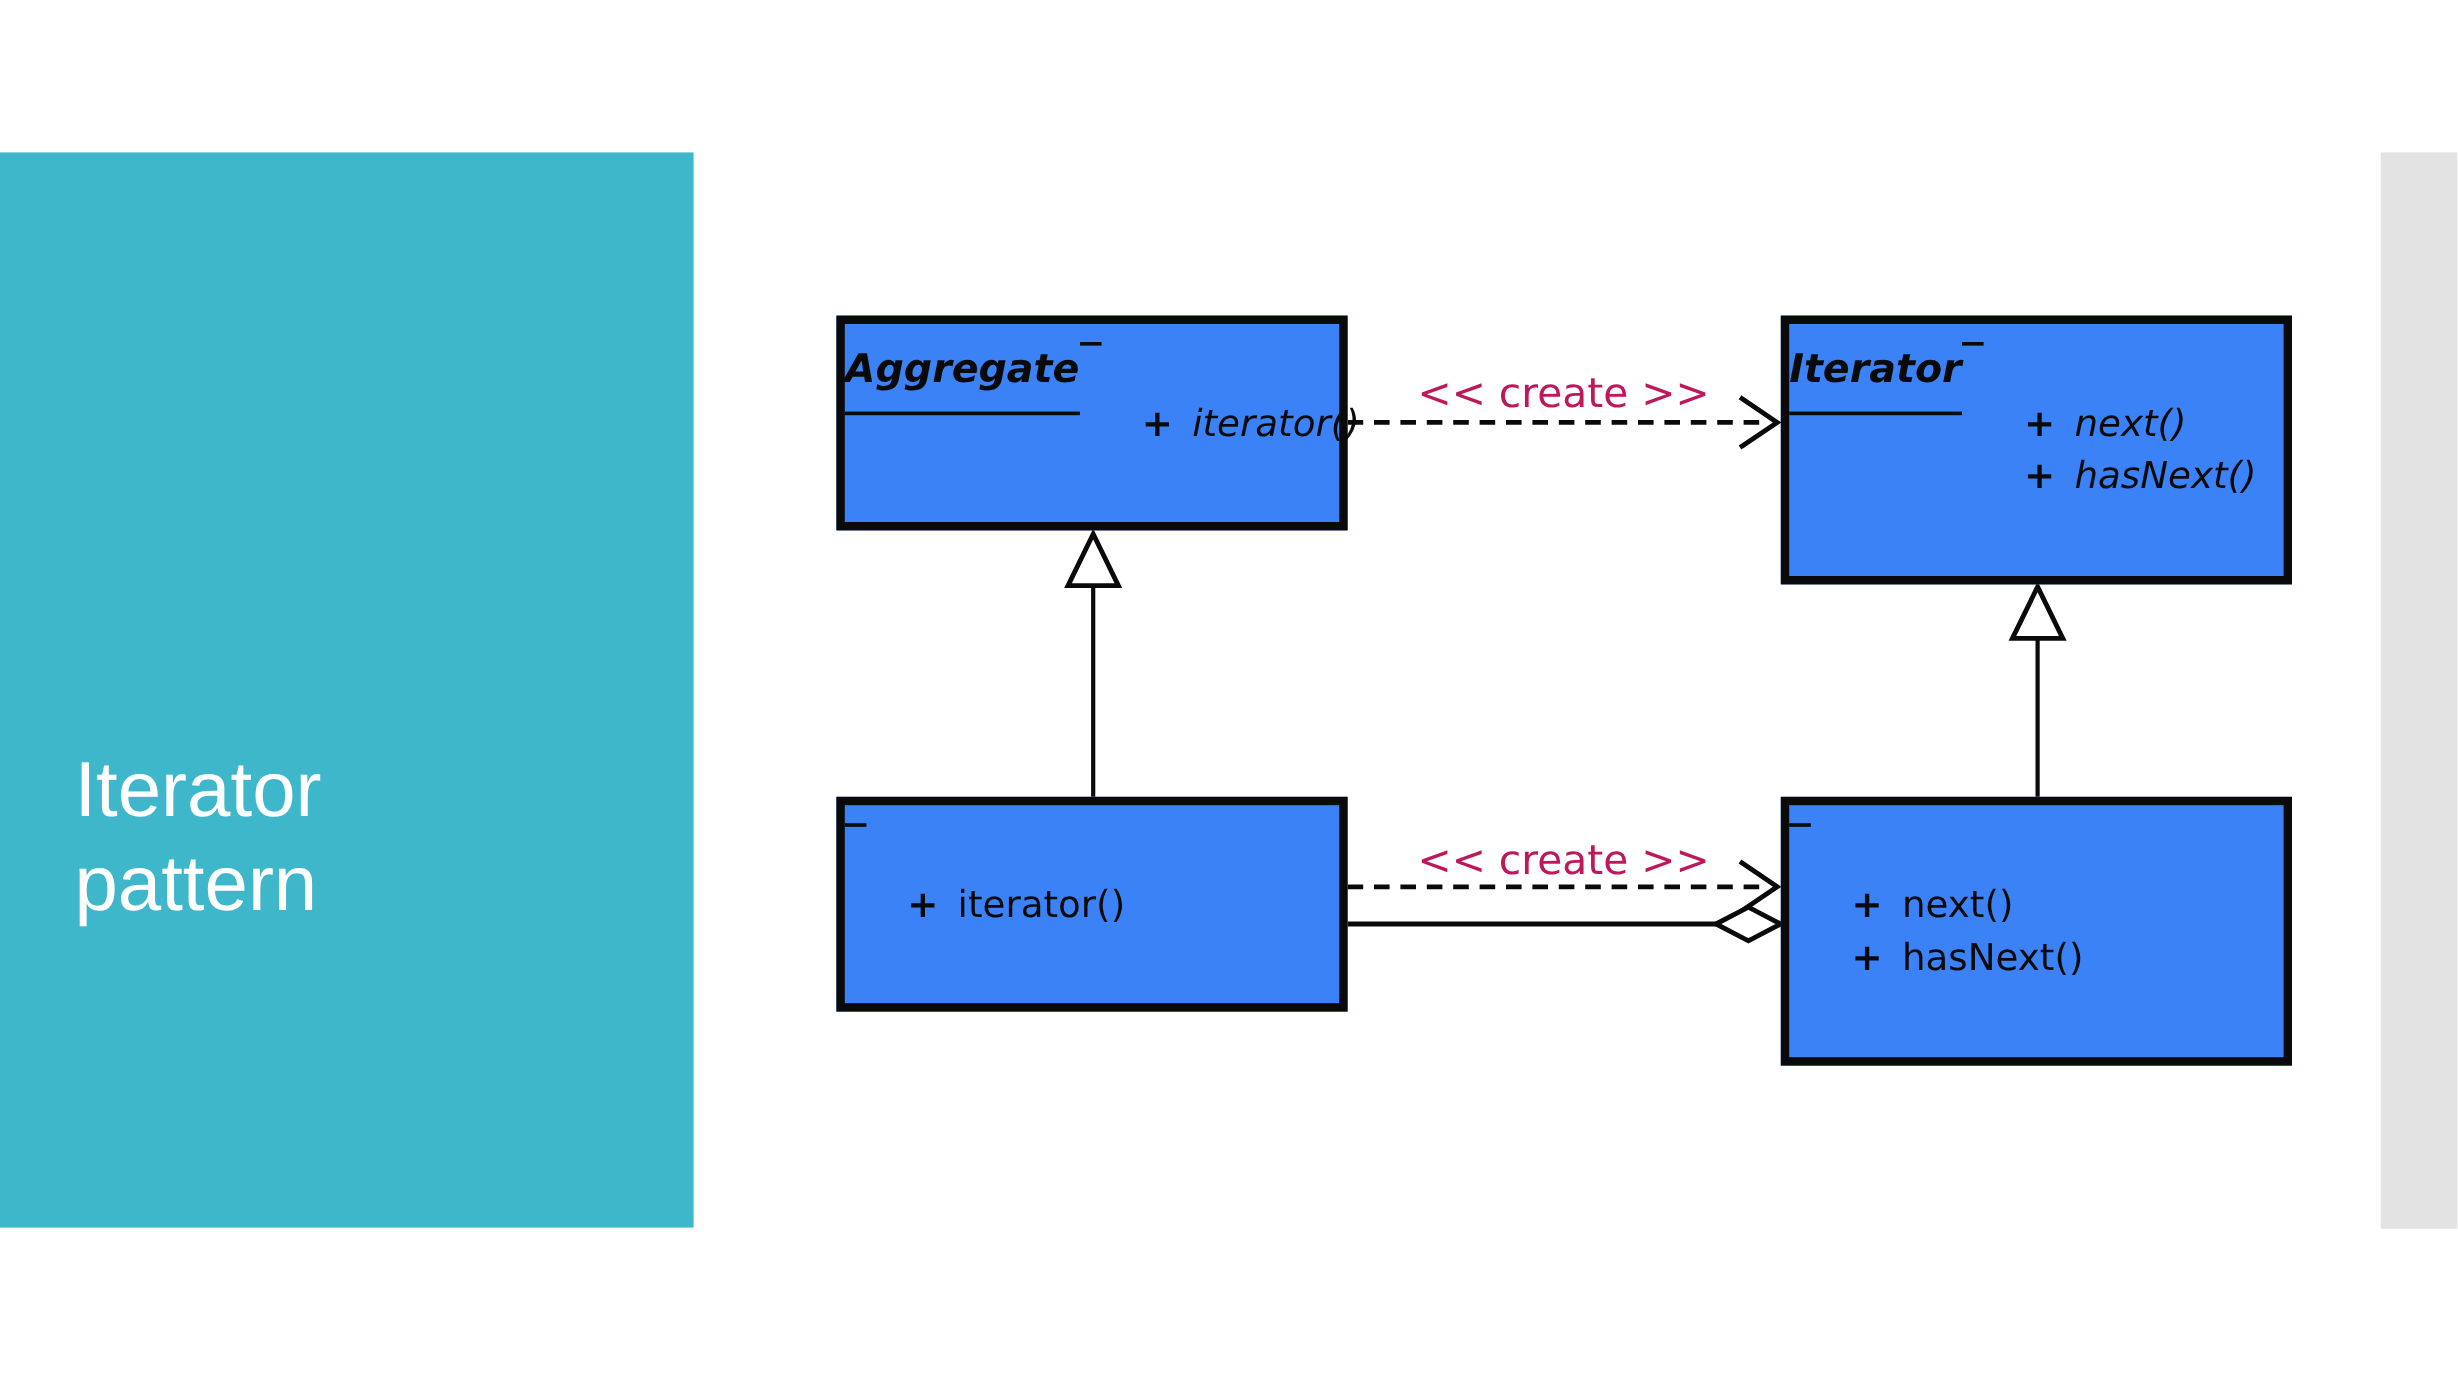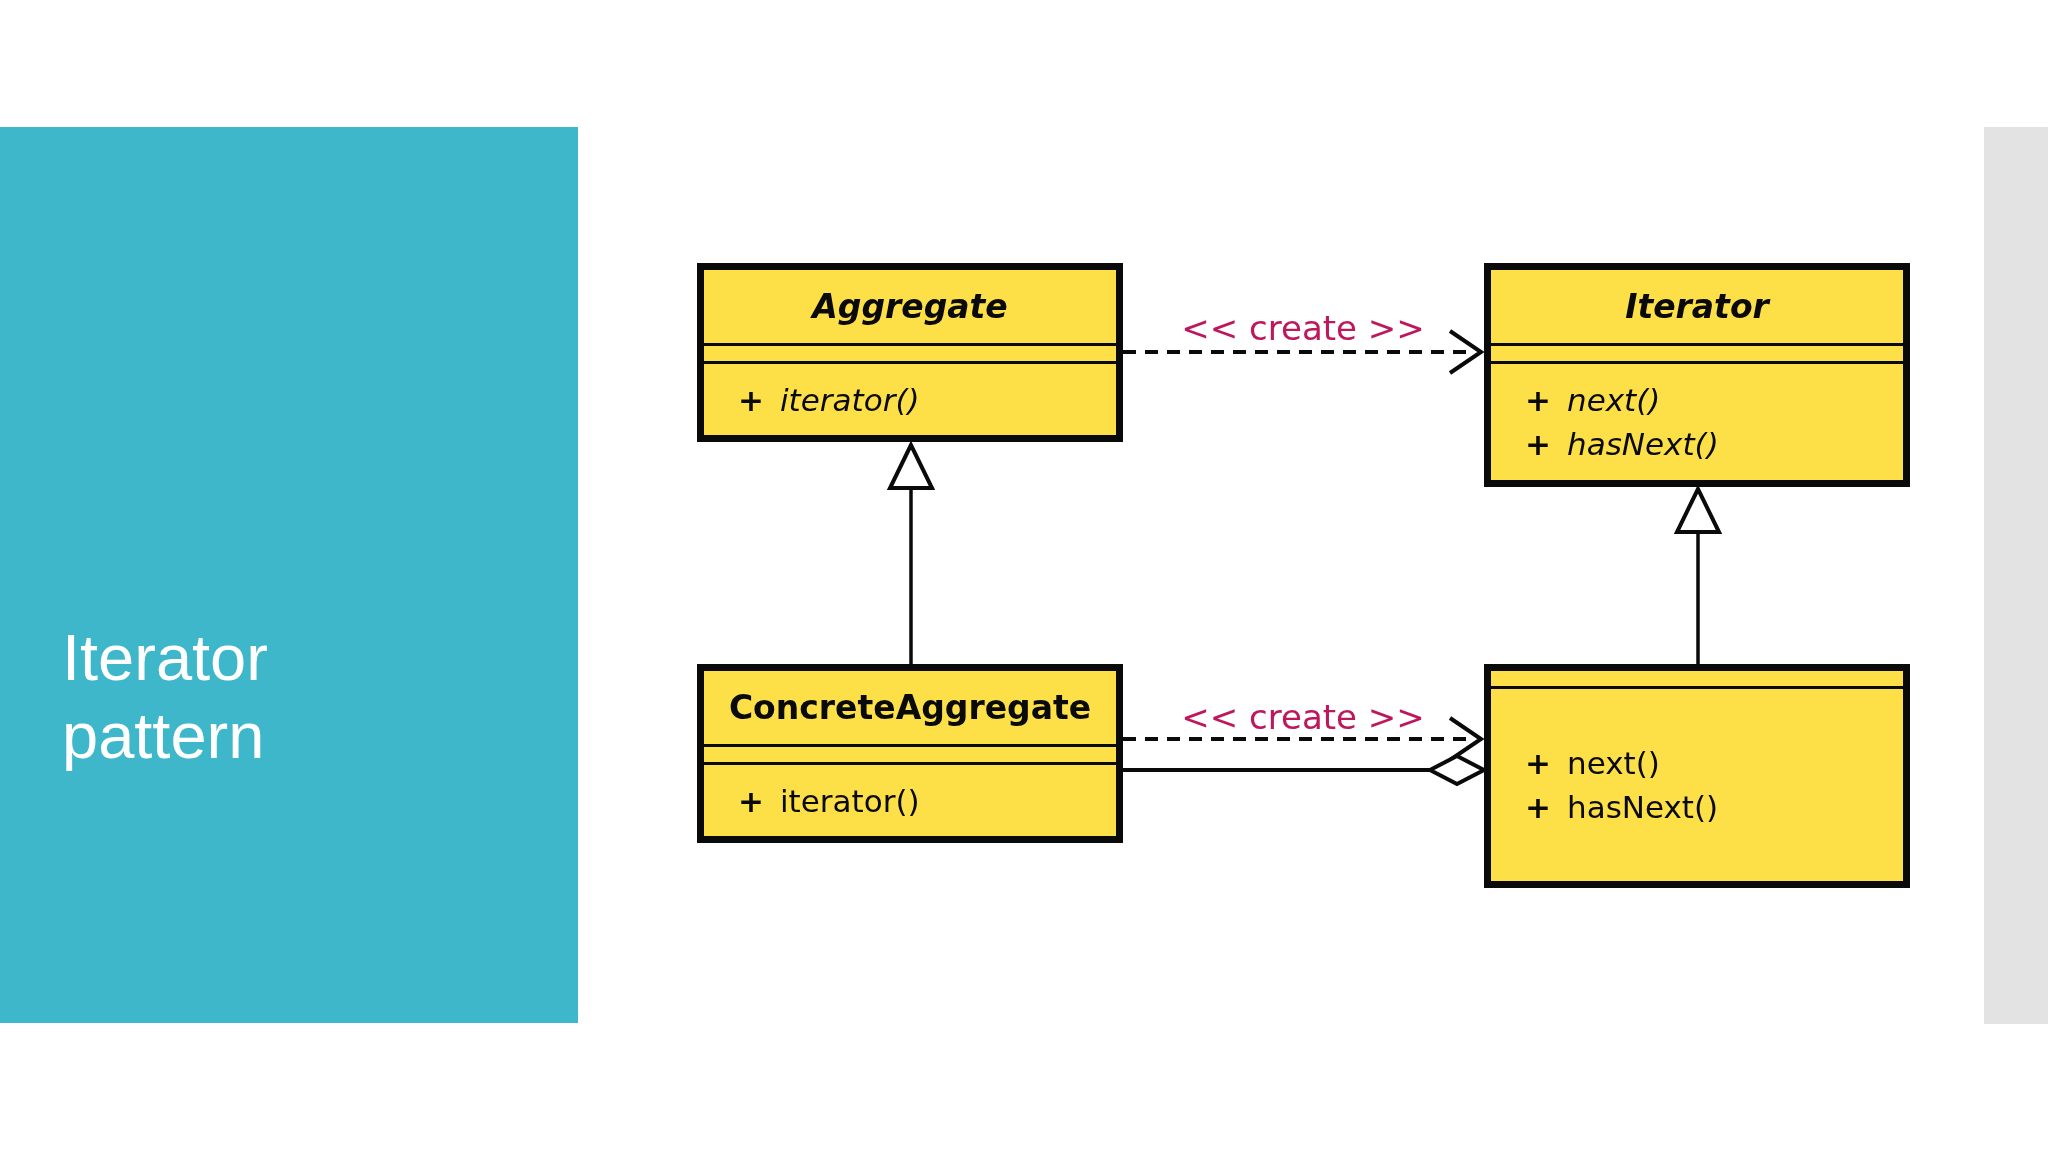--- a/index.html
+++ b/index.html
@@ -31,22 +31,22 @@
   
   .side-strip{
     position:absolute;left:1984px;top:127px;width:64px;height:897px;
     background:var(--side-strip-color);
   }
 
   
   .uml-class{
     position:absolute;
     border:7px solid var(--diagram-line-color);
-    background:#fde047;
-    display:flex;flex-direction:column;
+    background:#3b82f6;
+    display:flex;flex-direction:row;
     color:var(--diagram-line-color);
   }
   .uml-title{
     height:76px;flex:0 0 76px;
     border-bottom:3px solid var(--diagram-line-color);
     display:flex;align-items:center;justify-content:center;
     font-size:33px;font-weight:bold;
   }
   .uml-attrs{
     height:18px;flex:0 0 18px;
@@ -142,21 +142,20 @@
         <span class="method-sig">next()</span>
       </div>
       <div class="method-row">
         <span class="method-plus">+</span>
         <span class="method-sig">hasNext()</span>
       </div>
     </div>
   </div>
 
   <div class="uml-class" id="box-concrete-aggregate">
-    <div class="uml-title">ConcreteAggregate</div>
     <div class="uml-attrs"></div>
     <div class="uml-methods">
       <div class="method-row">
         <span class="method-plus">+</span>
         <span class="method-sig">iterator()</span>
       </div>
     </div>
   </div>
 
   <div class="uml-class" id="box-concrete-iterator">

